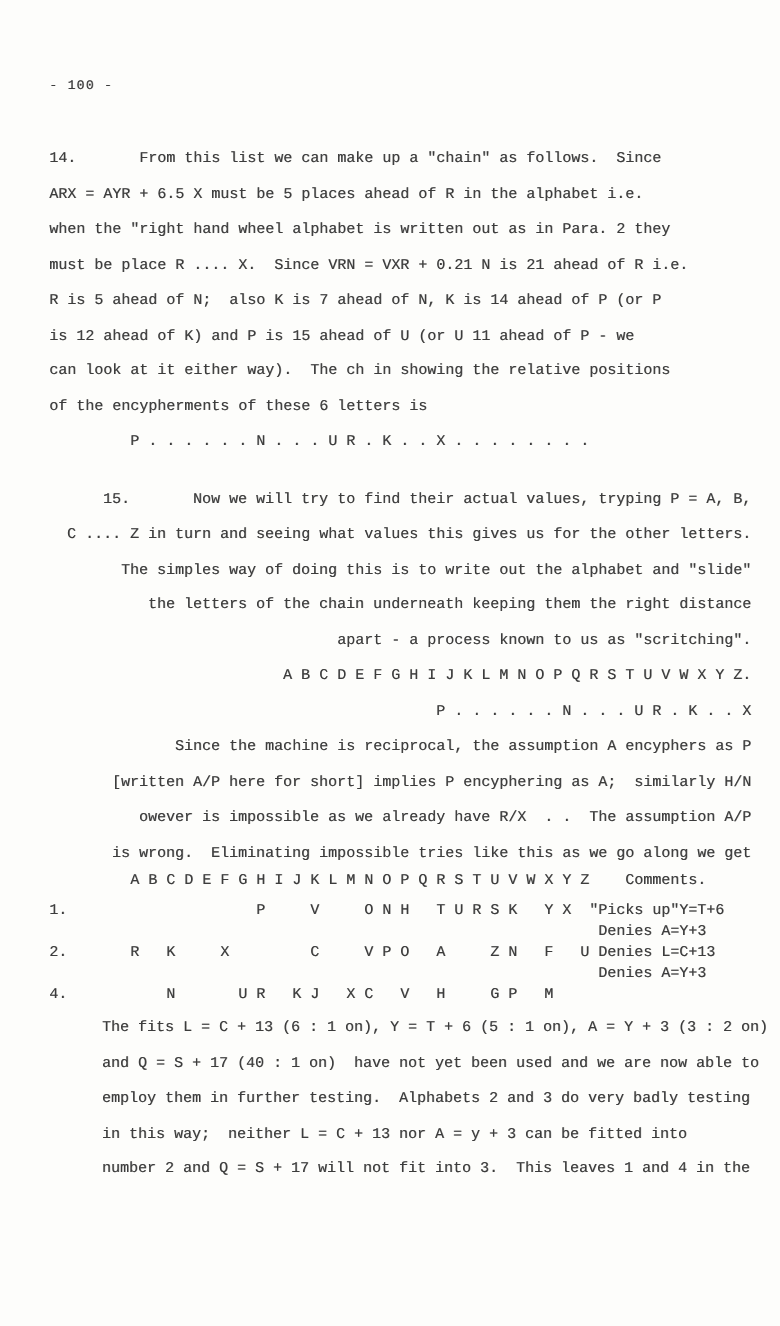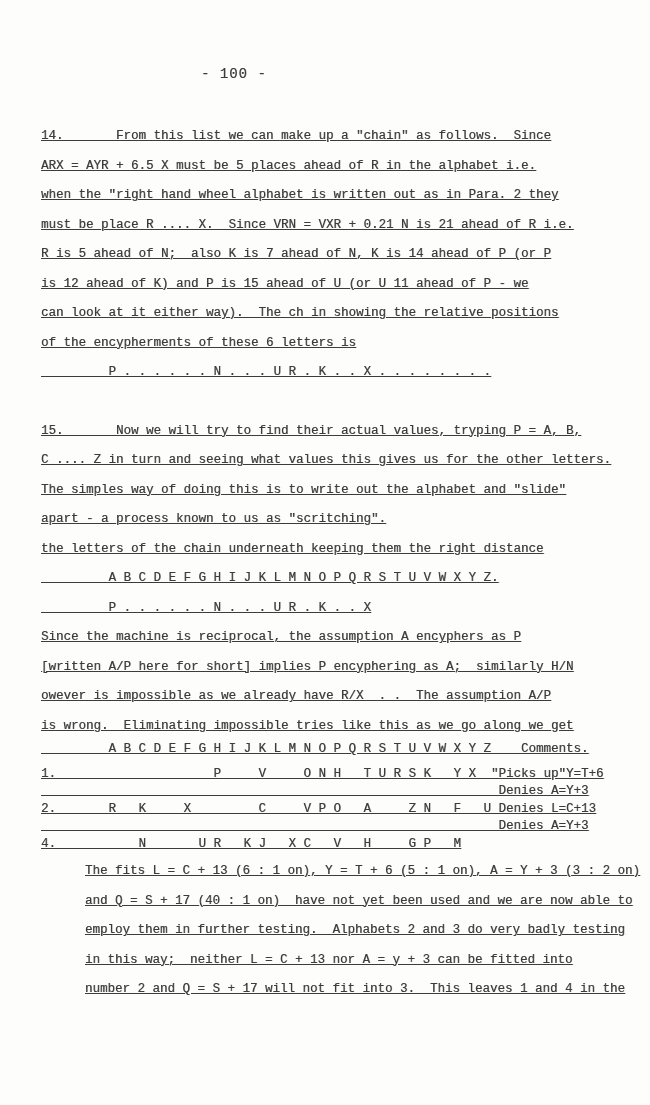--- a/index.html
+++ b/index.html
@@ -15,33 +15,31 @@
     background: #fdfdfb;
     padding: 66px 24px 0 41px;
     overflow: hidden;
     font-family: "Liberation Mono", "DejaVu Sans Mono", monospace;
     color: #3c3c3c;
     text-shadow: 0.4px 0 0 rgba(60,60,60,0.55);
   }
   .line {
     white-space: pre;
     font-size: 12.5px;
-    text-decoration: underline;
   }
   .page-number {
-    font-size: 14px;
+    font-size: 11px;
     letter-spacing: 1px;
-    margin-left: 160px;
     white-space: pre;
   }
   .body-block .line {
     line-height: 29.5px;
   }
   #para14 { margin-top: 40px; }
-  #para15 { margin-top: 29px; }
+  #para15 { margin-top: 18px; text-align: right; }
   #trial-table { margin-top: 0px; }
   #trial-table .line { line-height: 17.5px; }
   #trial-table .table-header { margin-bottom: 7px; }
   #para16 { margin-top: 4px; margin-left: 44px; }
 </style>
 </head>
 <body>
 
 <div class="page">
 
@@ -56,22 +54,22 @@
     <div class="line">is 12 ahead of K) and P is 15 ahead of U (or U 11 ahead of P - we</div>
     <div class="line">can look at it either way).  The ch in showing the relative positions</div>
     <div class="line">of the encypherments of these 6 letters is</div>
     <div class="line">         P . . . . . . N . . . U R . K . . X . . . . . . . .</div>
   </div>
 
   <div class="body-block" id="para15">
     <div class="line">15.       Now we will try to find their actual values, tryping P = A, B,</div>
     <div class="line">C .... Z in turn and seeing what values this gives us for the other letters.</div>
     <div class="line">The simples way of doing this is to write out the alphabet and "slide"</div>
+    <div class="line">the letters of the chain underneath keeping them the right distance</div>
     <div class="line">apart - a process known to us as "scritching".</div>
-    <div class="line">the letters of the chain underneath keeping them the right distance</div>
     <div class="line">         A B C D E F G H I J K L M N O P Q R S T U V W X Y Z.</div>
     <div class="line">         P . . . . . . N . . . U R . K . . X</div>
     <div class="line">Since the machine is reciprocal, the assumption A encyphers as P</div>
     <div class="line">[written A/P here for short] implies P encyphering as A;  similarly H/N</div>
     <div class="line">owever is impossible as we already have R/X  . .  The assumption A/P</div>
     <div class="line">is wrong.  Eliminating impossible tries like this as we go along we get</div>
   </div>
 
   <div id="trial-table">
     <div class="line table-header">         A B C D E F G H I J K L M N O P Q R S T U V W X Y Z    Comments.</div>

